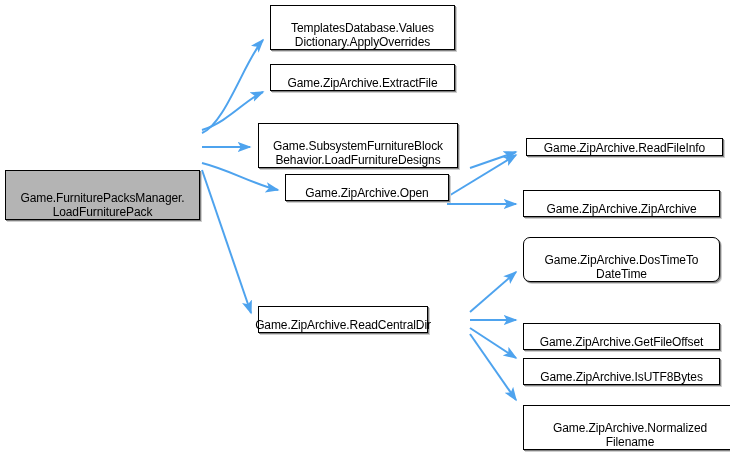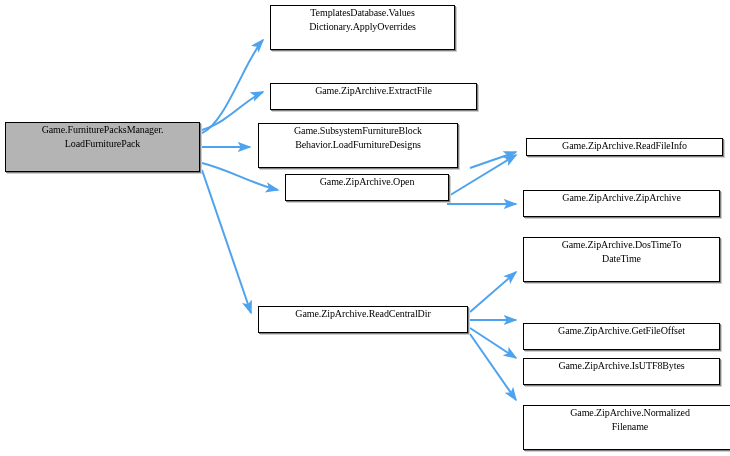--- a/index.html
+++ b/index.html
@@ -22,32 +22,32 @@
     width: 730px;
     height: 456px;
     pointer-events: none;
   }
   .node {
     position: absolute;
     box-sizing: border-box;
     border: 1px solid #000000;
     background: #ffffff;
     display: flex;
-    align-items: flex-start;
+    align-items: flex-end;
     justify-content: center;
     text-align: center;
-    font-size: 10px;
+    font-size: 12px;
     line-height: 13.5px;
     color: #000000;
     letter-spacing: -0.1px;
     box-shadow: 1px 1px 0 0 #808080, 2px 2px 0 0 #cfcfcf;
-    font-family: Liberation Serif, serif;
   }
   .node.root {
     background: #b4b4b4;
+    margin-top: 48px;
   }
   .node-label {
     display: block;
     padding: 0 4px;
     white-space: pre-line;
   }
 </style>
 </head>
 <body>
 
@@ -77,40 +77,40 @@
 
   <div id="node-layer">
       <div class="node root" style="left: 5px; top: 122px; width: 195px; height: 50px;">
         <span class="node-label">Game.FurniturePacksManager.
 LoadFurniturePack</span>
       </div>
       <div class="node" style="left: 270px; top: 5px; width: 185px; height: 45px;">
         <span class="node-label">TemplatesDatabase.Values
 Dictionary.ApplyOverrides</span>
       </div>
-      <div class="node" style="left: 270px; top: 83px; width: 207px; height: 27px;">
+      <div class="node" style="left: 270px; top: 64px; width: 185px; height: 27px;">
         <span class="node-label">Game.ZipArchive.ExtractFile</span>
       </div>
       <div class="node" style="left: 258px; top: 123px; width: 200px; height: 45px;">
         <span class="node-label">Game.SubsystemFurnitureBlock
 Behavior.LoadFurnitureDesigns</span>
       </div>
       <div class="node" style="left: 285px; top: 174px; width: 164px; height: 27px;">
         <span class="node-label">Game.ZipArchive.Open</span>
       </div>
-      <div class="node" style="left: 258px; top: 306px; width: 210px; height: 27px;">
+      <div class="node" style="left: 258px; top: 306px; width: 170px; height: 27px;">
         <span class="node-label">Game.ZipArchive.ReadCentralDir</span>
       </div>
       <div class="node" style="left: 526px; top: 138px; width: 197px; height: 18px;">
         <span class="node-label">Game.ZipArchive.ReadFileInfo</span>
       </div>
       <div class="node" style="left: 523px; top: 190px; width: 197px; height: 27px;">
         <span class="node-label">Game.ZipArchive.ZipArchive</span>
       </div>
-      <div class="node" style="left: 523px; top: 237px; width: 197px; height: 45px;">
+      <div class="node" style="left: 523px; top: 237px; width: 197px; height: 45px; border-radius: 7px;">
         <span class="node-label">Game.ZipArchive.DosTimeTo
 DateTime</span>
       </div>
       <div class="node" style="left: 523px; top: 306px; width: 197px; height: 27px; margin-top: 17px;">
         <span class="node-label">Game.ZipArchive.GetFileOffset</span>
       </div>
       <div class="node" style="left: 523px; top: 358px; width: 197px; height: 27px;">
         <span class="node-label">Game.ZipArchive.IsUTF8Bytes</span>
       </div>
       <div class="node" style="left: 523px; top: 405px; width: 214px; height: 45px;">

